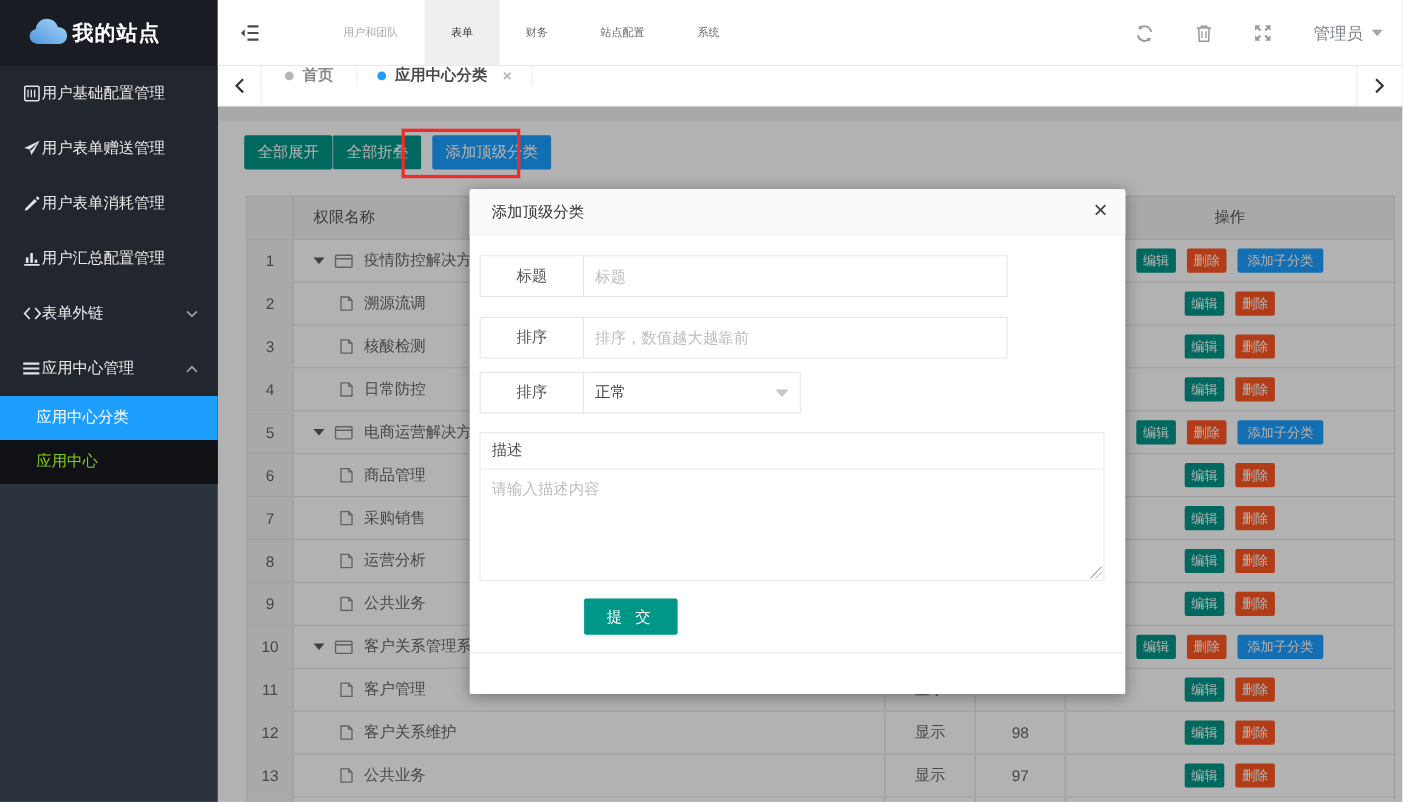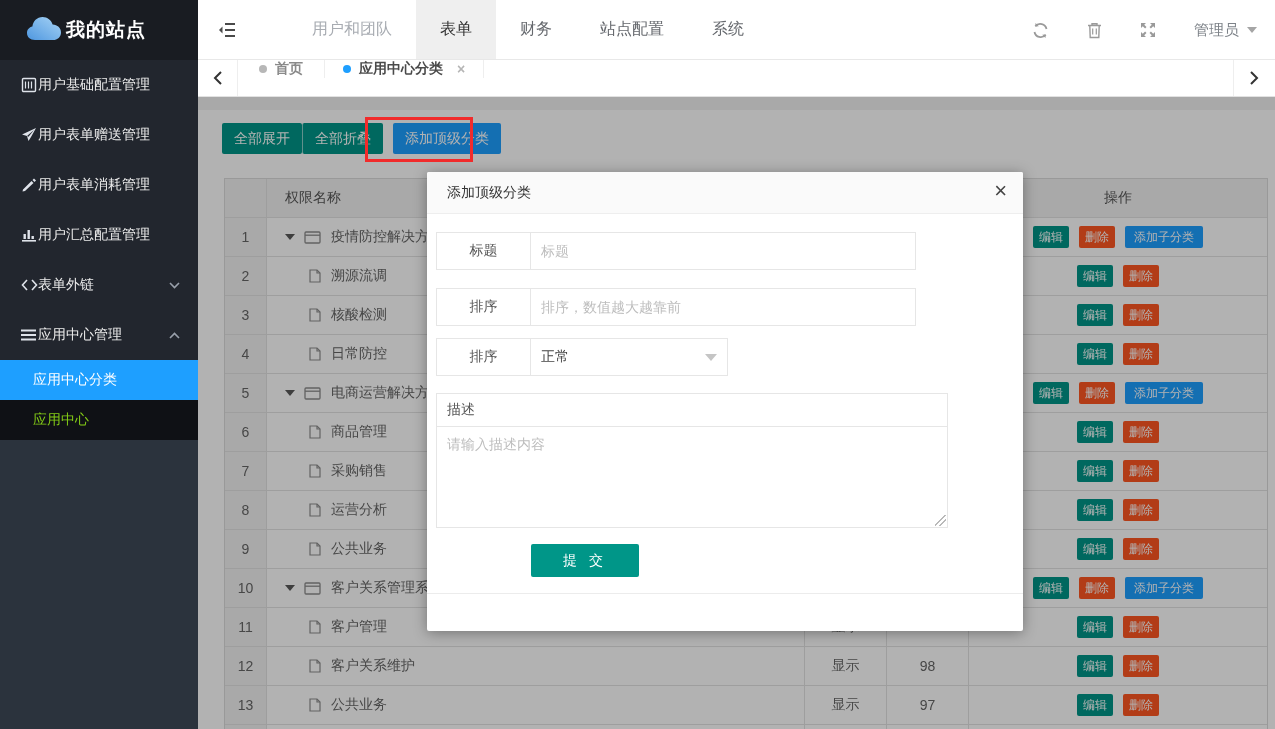--- a/index.html
+++ b/index.html
@@ -8,21 +8,21 @@
   .app { position:relative; width:1275px; height:729px; overflow:hidden; }
 
   
   .logo-area { position:absolute; left:0; top:0; width:198px; height:60px;
     background:#191c22; display:flex; align-items:center; padding-left:26px; z-index:4; }
   .logo-area .brand-title { color:#fff; font-size:19px; font-weight:bold; margin-left:4px; letter-spacing:1px; }
   .topbar { position:absolute; left:198px; top:0; width:1077px; height:60px;
     background:#fff; border-bottom:1px solid #e8e8e8; display:flex; align-items:stretch; z-index:4; }
   .toggle-btn { width:58px; display:flex; align-items:center; justify-content:center; color:#4a4a4a; cursor:pointer; }
   .nav { display:flex; align-items:stretch; margin-left:32px; }
-  .nav-item { display:flex; align-items:center; padding:0 24px; font-size:16px; color:#66696e; cursor:pointer; }
+  .nav-item { display:flex; align-items:center; padding:0 24px; font-size:10px; color:#66696e; cursor:pointer; }
   .nav-item.muted { color:#a8acb2; }
   .nav-item.active { background:#efefef; color:#333; }
   .top-actions { position:absolute; right:18px; top:0; height:60px; display:flex; align-items:center; gap:38px; }
   .icon-btn { color:#9a9a9a; display:flex; align-items:center; cursor:pointer; }
   .user-block { display:flex; align-items:center; gap:8px; color:#7d8288; font-size:15px; cursor:pointer; }
   .caret-down { width:0; height:0; border-left:5px solid transparent; border-right:5px solid transparent; border-top:6px solid #a5a5a5; }
 
   
   .sidebar { position:absolute; left:0; top:60px; width:198px; height:669px; background:#2b333d; z-index:4; }
   .menu { background:#22262e; }
@@ -85,29 +85,29 @@
   .form-row { position:absolute; left:9px; display:flex; }
   .form-label { width:95px; height:38px; border:1px solid #e6e6e6; display:flex; align-items:center; justify-content:center;
     font-size:14px; color:#555; background:#fff; }
   .form-input { width:386px; height:38px; border:1px solid #e6e6e6; margin-left:-1px; padding:0 10px; font-size:14px;
     color:#555; font-family:inherit; outline:none; }
   .form-input::placeholder { color:#bdbdbd; opacity:1; }
   .row-title { top:60px; } .row-sort { top:116px; } .row-status { top:166px; }
   .select-box { width:198px; height:38px; border:1px solid #e6e6e6; margin-left:-1px; display:flex; align-items:center;
     padding:0 10px; font-size:14px; color:#444; position:relative; cursor:pointer; background:#fff; }
   .select-caret { position:absolute; right:10px; width:0; height:0; border-left:6px solid transparent; border-right:6px solid transparent; border-top:7px solid #c5c5c5; }
-  .desc-block { position:absolute; left:9px; top:221px; width:512px; border:1px solid #e6e6e6; }
+  .desc-block { position:absolute; left:9px; top:221px; width:568px; border:1px solid #e6e6e6; }
   .desc-label { height:33px; background:#fafafa; border-bottom:1px solid #e6e6e6; display:flex; align-items:center;
     padding-left:10px; font-size:14px; color:#555; background:#fff; }
   .desc-textarea { display:block; width:100%; height:100px; border:none; resize:none; outline:none; padding:9px 10px;
     font-size:14px; color:#555; font-family:inherit; }
   .desc-textarea::placeholder { color:#bdbdbd; opacity:1; }
   .resize-grip { position:absolute; right:1px; bottom:1px; width:11px; height:11px;
     background:linear-gradient(135deg, transparent 0 45%, #b9b9b9 45% 52%, transparent 52% 68%, #b9b9b9 68% 75%, transparent 75%); }
-  .submit-btn { position:absolute; left:104px; top:372px; width:108px; height:33px; background:#009688; color:#fff;
+  .submit-btn { position:absolute; left:104px; top:372px; width:85px; height:33px; background:#009688; color:#fff;
     border:none; border-radius:2px; font-size:14px; cursor:pointer; font-family:inherit; letter-spacing:4px; }
   .modal-divider { position:absolute; left:0; top:421px; width:100%; border-top:1px solid #ececec; }
 
   .annotation-box { position:absolute; left:365px; top:117px; width:108px; height:45px; border:3px solid #f12b2b; z-index:30; }
 </style>
 </head>
 <body>
 
 <div class="app">
 

